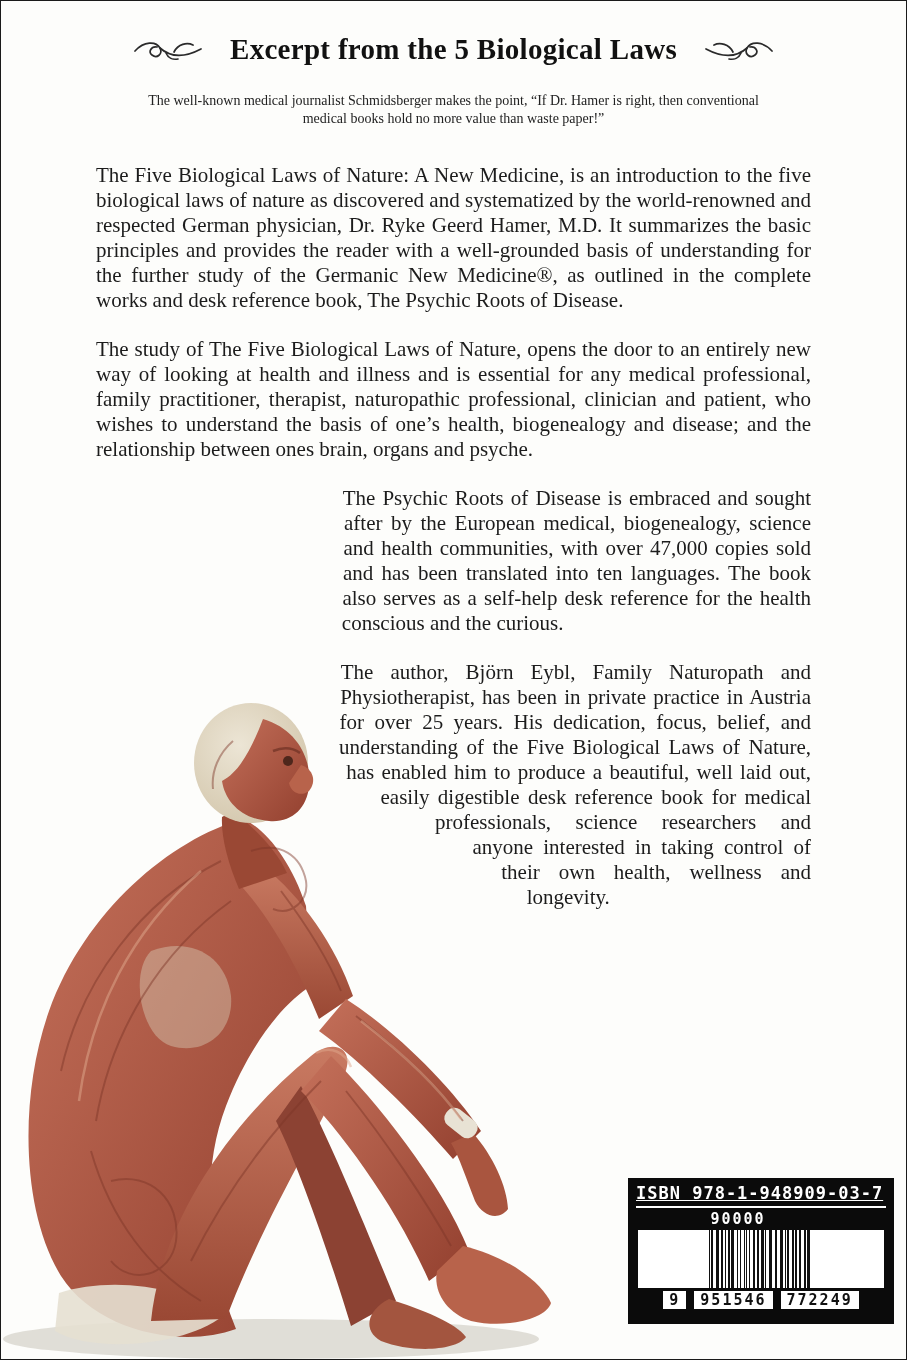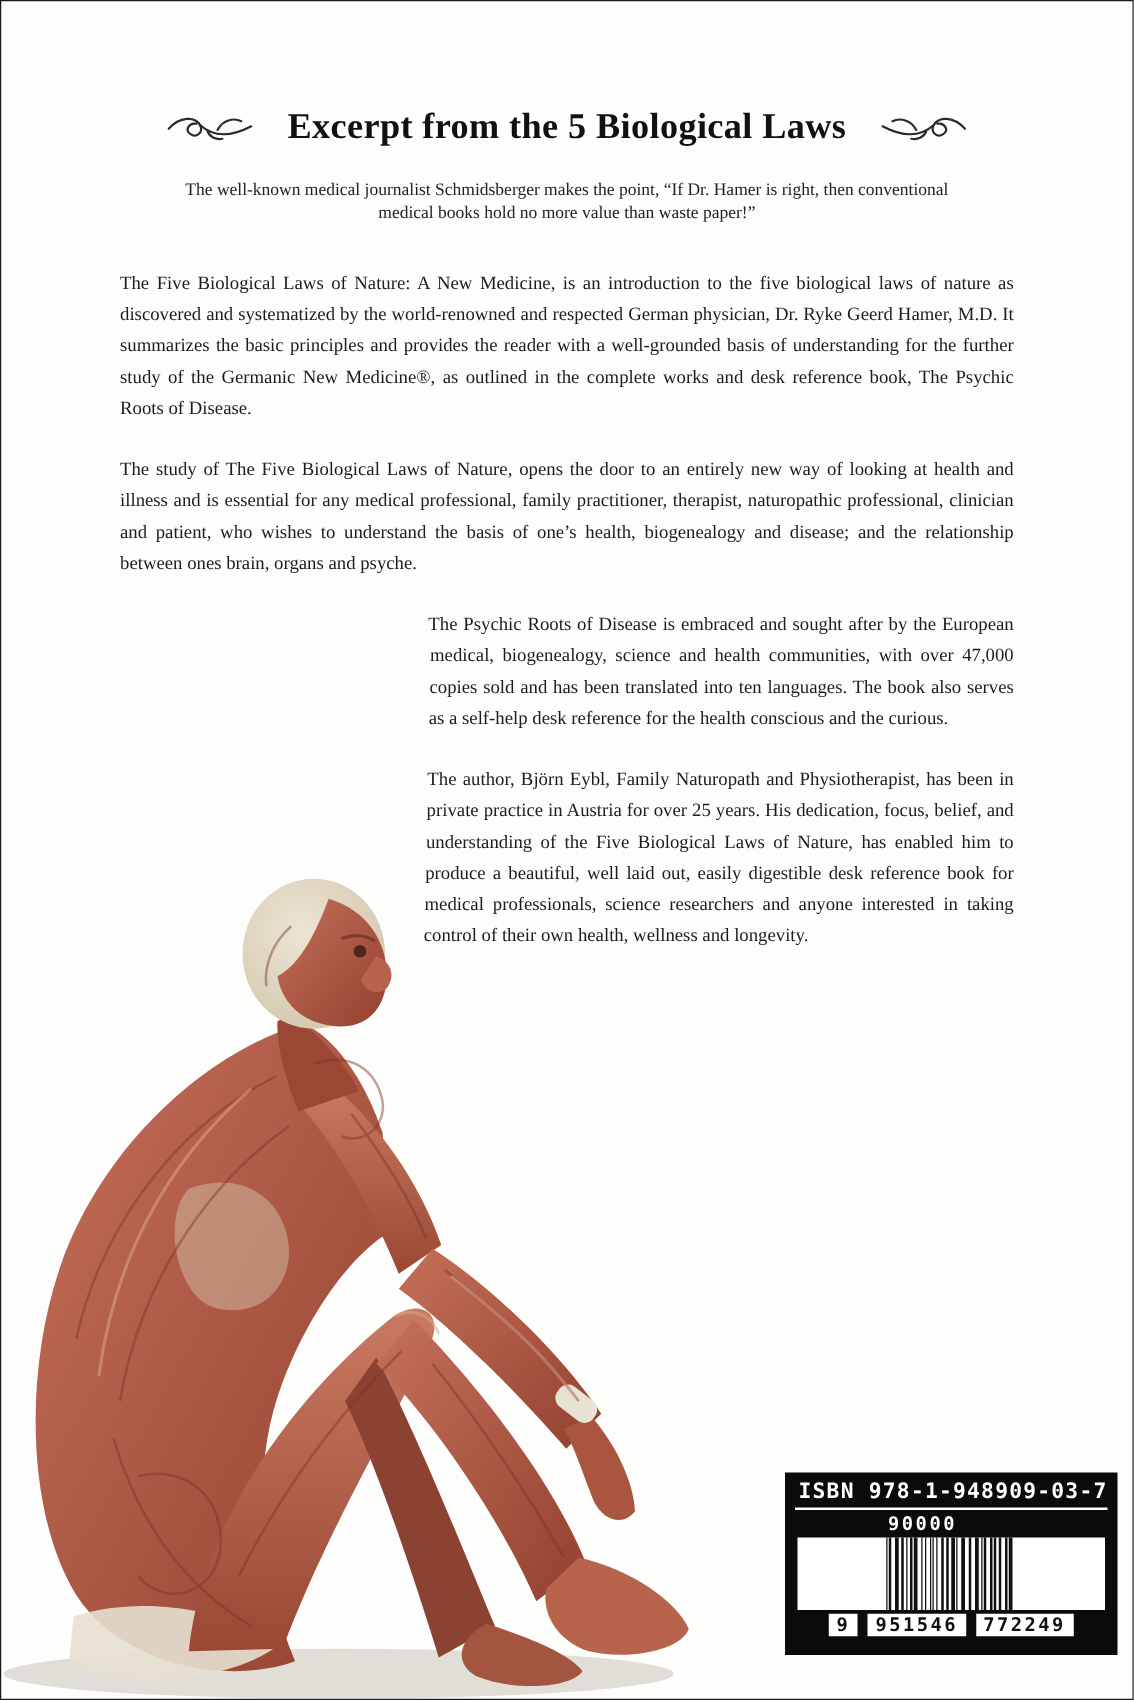--- a/index.html
+++ b/index.html
@@ -9,38 +9,38 @@
     box-sizing:border-box;
     background:#fdfdfb;
     border:1px solid #1a1a1a;
     margin:0 auto;
     overflow:hidden;
     font-family:"Liberation Serif","DejaVu Serif",serif;
     color:#1c1c1c;
   }
   
   .title-row{
-    margin-top:84px;
+    margin-top:32px;
     display:flex;justify-content:center;align-items:center;gap:26px;
   }
   .page-title{
     font-size:29px;font-weight:bold;letter-spacing:.3px;color:#111;
     white-space:nowrap;
   }
   .flourish{width:72px;height:26px;flex:0 0 auto;}
   .flourish.right{transform:scaleX(-1);}
   
   .quote{
     width:648px;margin:26px auto 0;
     text-align:center;font-size:14px;line-height:1.32;color:#222;
   }
   
   .body-text{
     margin:34px 95px 0 95px;
-    font-size:15px;line-height:25px;
+    font-size:21px;line-height:25px;
     text-align:justify;
   }
   .body-text p{margin:0 0 24px 0;}
   .figure-float{
     float:left;
     width:465px;height:700px;
     shape-outside:polygon(0 30px,238px 30px,232px 295px,262px 325px,330px 355px,375px 385px,408px 415px,440px 448px,458px 482px,458px 700px,0 700px);
     shape-margin:10px;
     pointer-events:none;
   }
@@ -50,22 +50,22 @@
     pointer-events:none;
   }
   
   .barcode{
     position:absolute;left:627px;top:1177px;width:266px;height:146px;
     background:#0b0b0b;color:#fff;
     font-family:"DejaVu Sans Mono","Liberation Mono",monospace;
     display:flex;flex-direction:column;
   }
   .barcode .isbn{
-    text-align:right;font-size:17px;font-weight:bold;letter-spacing:1px;
-    padding:5px 0 3px 0;border-bottom:2px solid #fff;margin:0 8px;
+    text-align:left;font-size:17px;font-weight:bold;letter-spacing:1px;
+    padding:5px 0 3px 0;border-bottom:2px solid #fff;margin:0 8px;text-decoration:underline;
   }
   .barcode .price{
     text-align:center;font-size:15px;font-weight:bold;letter-spacing:2px;
     padding:2px 46px 2px 0;
   }
   .bars{
     margin:0 10px;height:58px;background:#fff;
     display:flex;align-items:stretch;justify-content:center;padding:0 6px;
   }
   .bars span{flex:0 0 auto;height:100%;}

